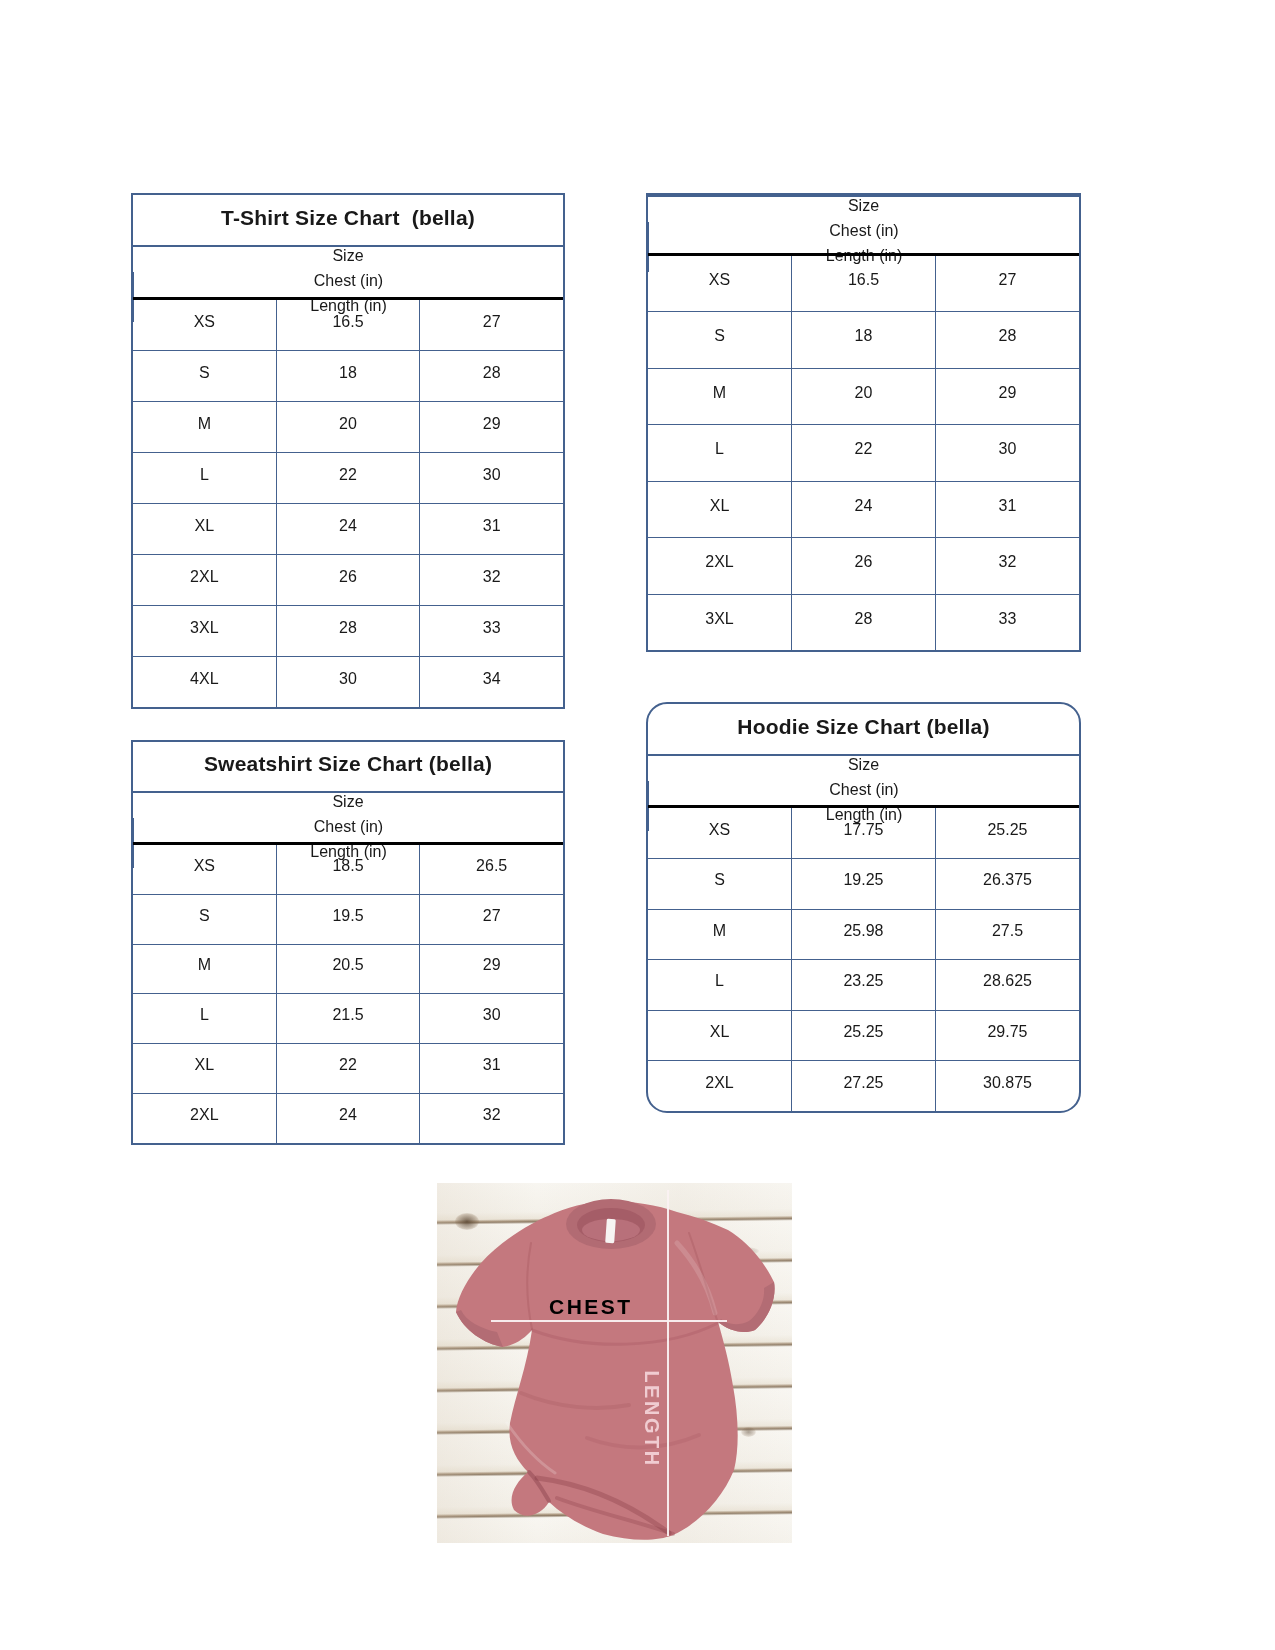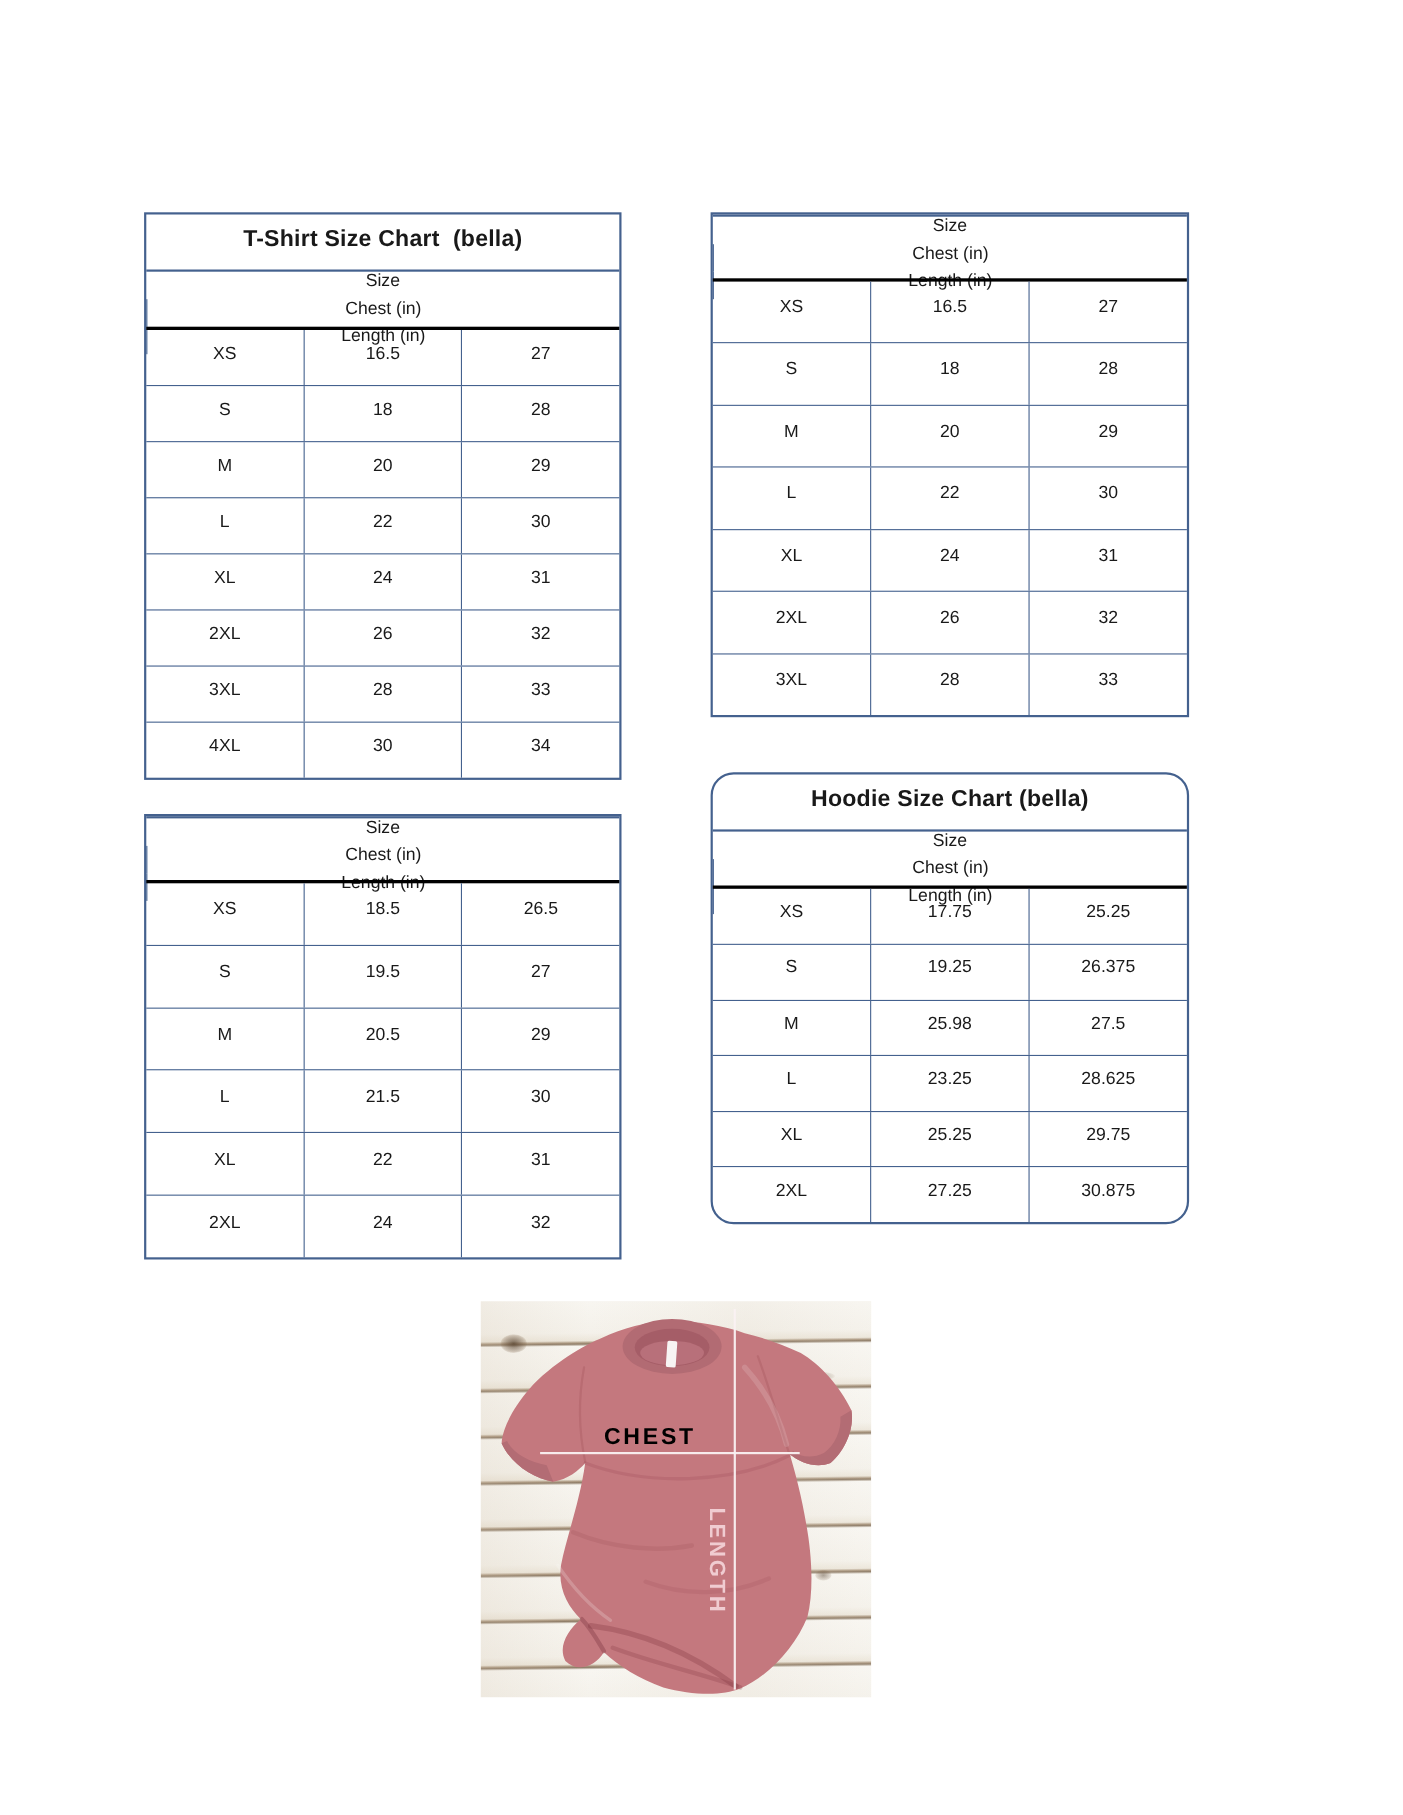--- a/index.html
+++ b/index.html
@@ -153,20 +153,23 @@
         <div class="tcell">26</div>
         <div class="tcell">32</div>
       </div>
       <div class="trow">
         <div class="tcell">3XL</div>
         <div class="tcell">28</div>
         <div class="tcell">33</div>
       </div>
     </div>
   <div class="size-table tbl-sweatshirt">
+      <div class="trow title-row">
+        <div class="ttitle">Sweatshirt Size Chart (bella)</div>
+      </div>
       <div class="trow header-row">
         <div class="tcell">Size</div>
         <div class="tcell">Chest (in)</div>
         <div class="tcell">Length (in)</div>
       </div>
       <div class="trow">
         <div class="tcell">XS</div>
         <div class="tcell">18.5</div>
         <div class="tcell">26.5</div>
       </div>

